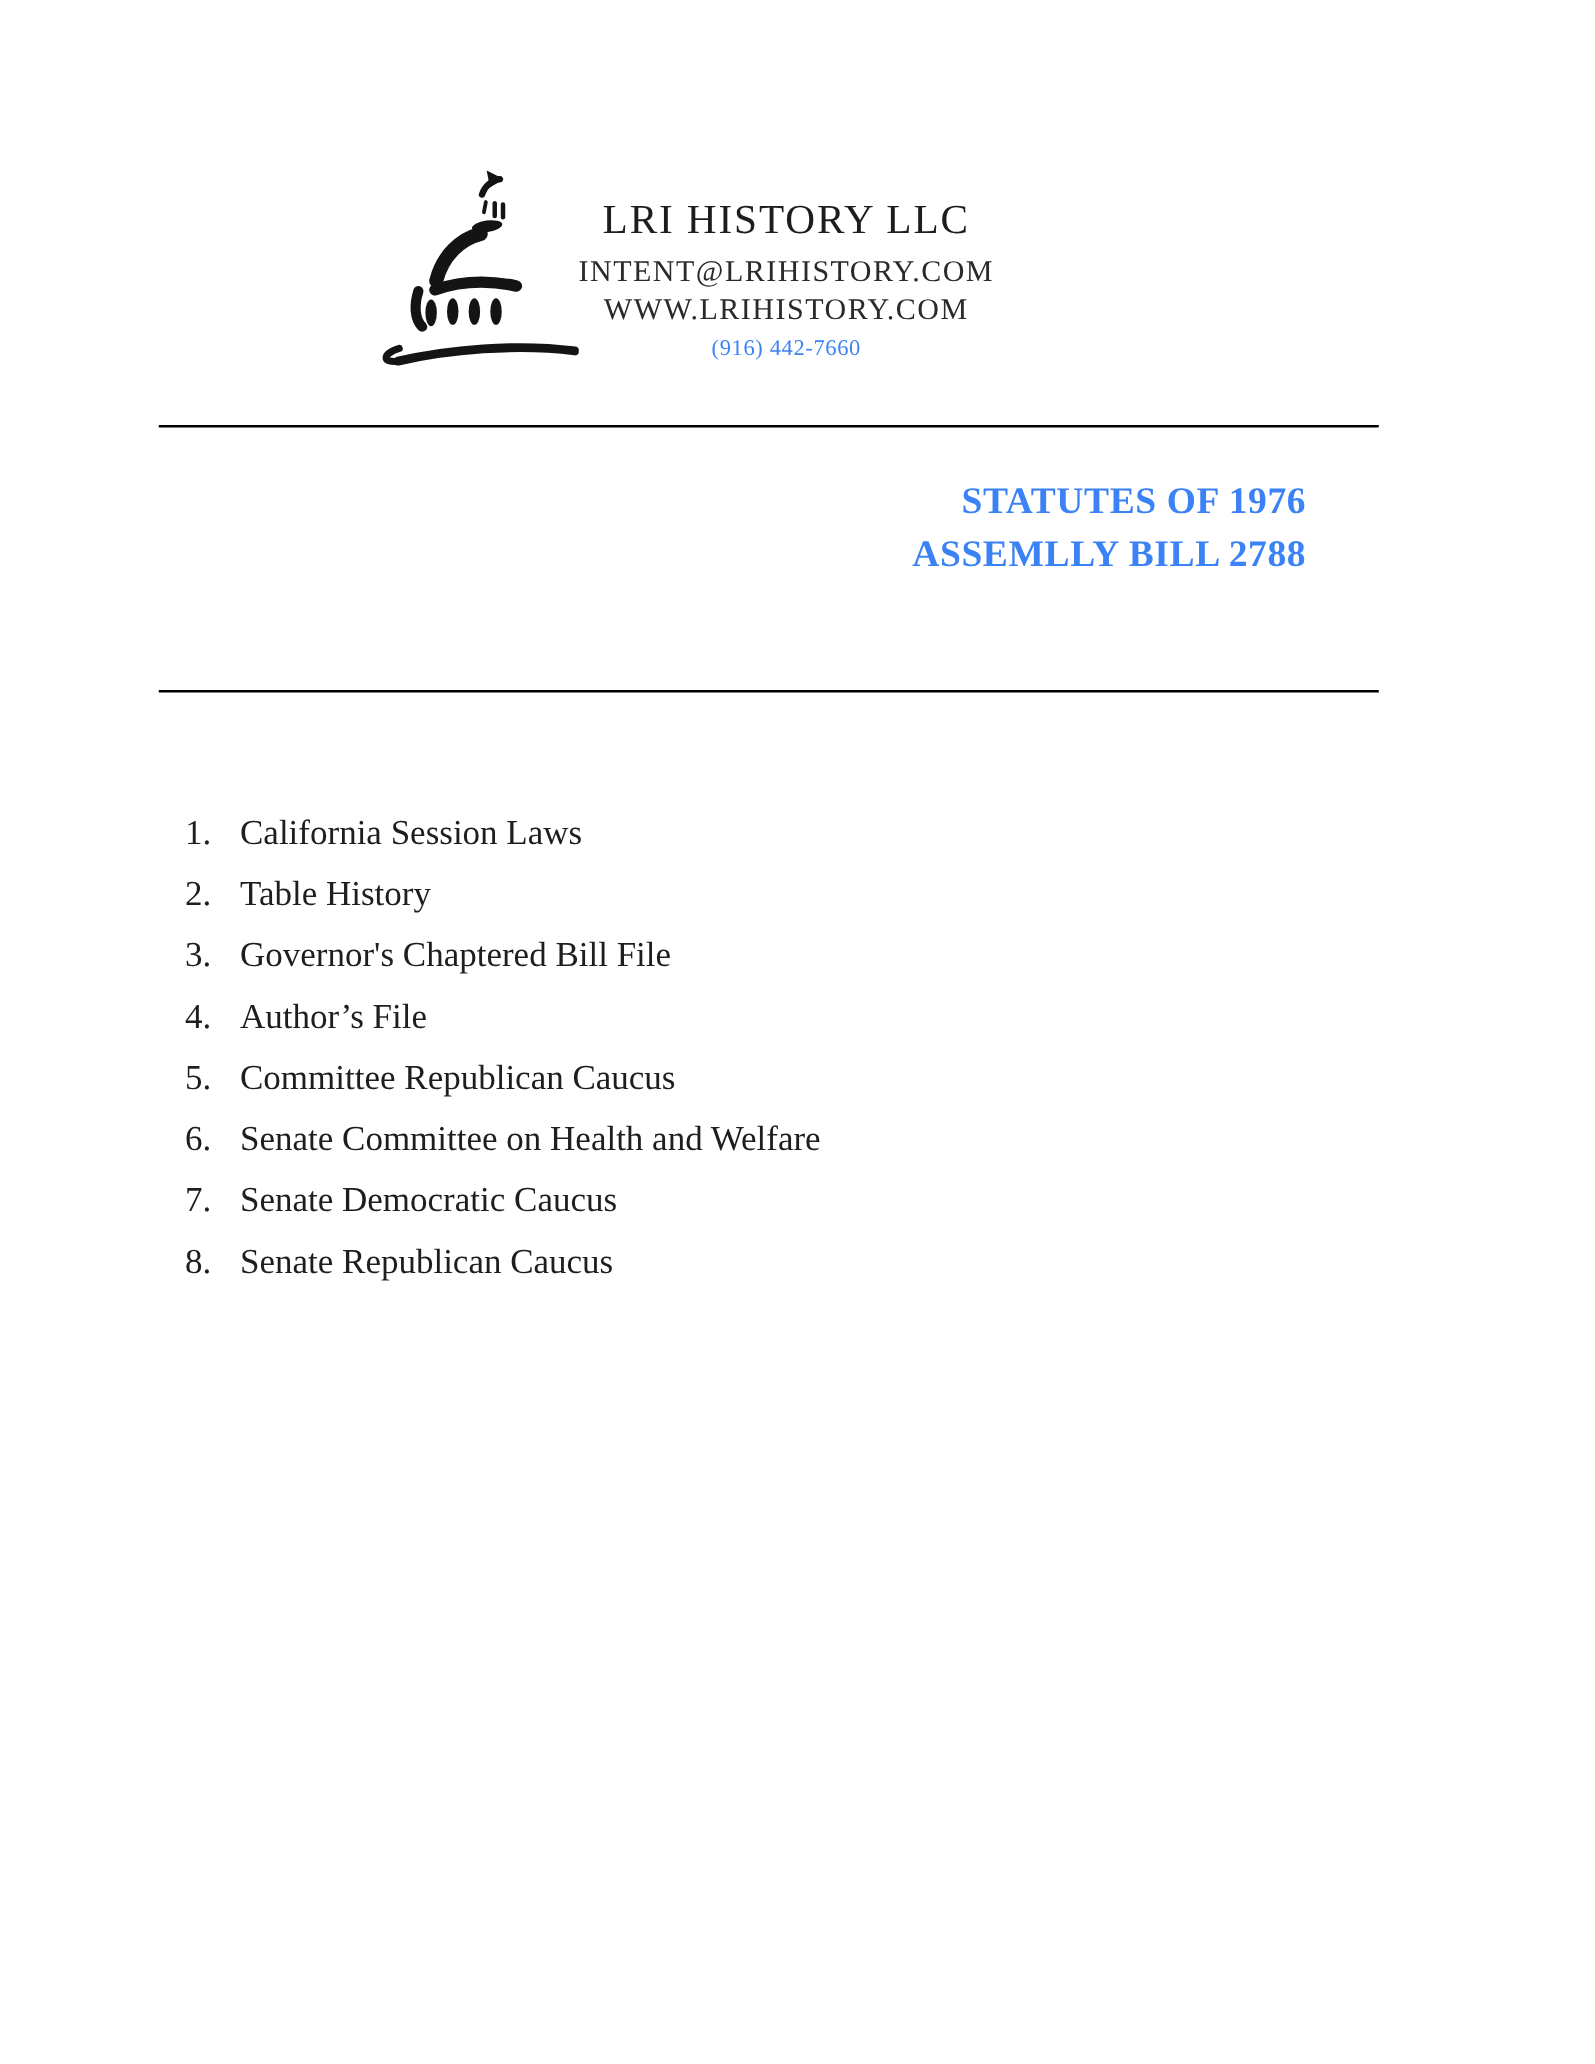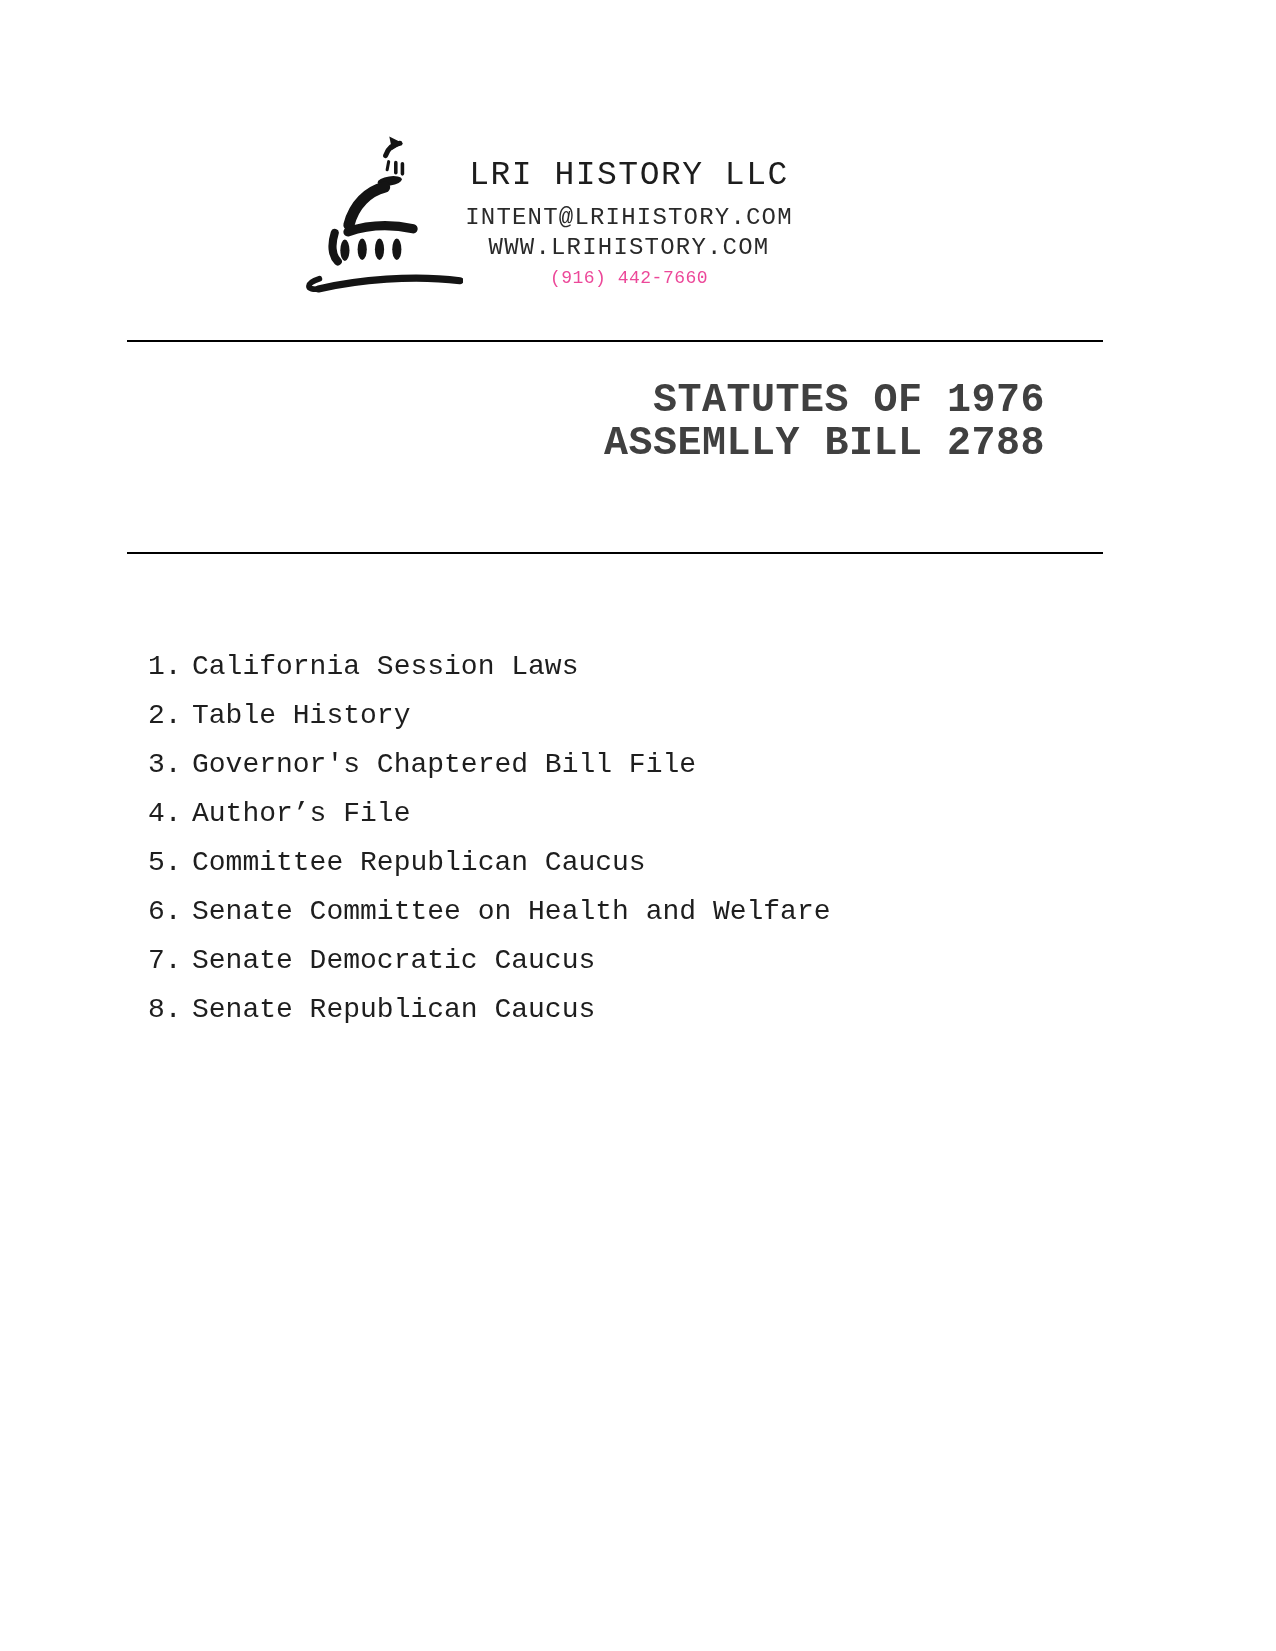--- a/index.html
+++ b/index.html
@@ -2,21 +2,21 @@
 <html><head>
 <meta charset="utf-8">
 <style>
   * { margin: 0; padding: 0; box-sizing: border-box; }
   html, body { background: #ffffff; }
   .page {
     position: relative;
     width: 1276px;
     height: 1255px;
     background: #ffffff;
-    font-family: Liberation Mono, monospace;
+    font-family: Liberation Serif, serif;
     color: #1e1e1e;
     overflow: hidden;
   }
 
   
   .logo-box {
     position: absolute;
     left: 295px;
     top: 126px;
     width: 168px;
@@ -43,21 +43,21 @@
   .contact-line {
     font-size: 24px;
     letter-spacing: 1.2px;
     line-height: 30px;
     color: #2a2a2a;
   }
   .phone-line {
     font-size: 18px;
     letter-spacing: 0.5px;
     line-height: 30px;
-    color: #ec4899;
+    color: #3b82f6;
   }
 
   
   .rule {
     position: absolute;
     left: 127px;
     width: 976px;
     height: 0;
     border-top: 2px solid #000000;
   }
@@ -65,23 +65,23 @@
   .rule-bottom { top: 552px; }
 
   
   .doc-info {
     position: absolute;
     right: 231px;
     top: 379px;
     text-align: right;
   }
   .doc-info-line {
-    font-size: 40px;
+    font-size: 30px;
     font-weight: bold;
-    color: #404040;
+    color: #3b82f6;
     line-height: 43px;
     letter-spacing: 0.5px;
     white-space: pre; 
   }
 
   
   .toc-title {
     position: absolute;
     left: 125px;
     top: 582px;

